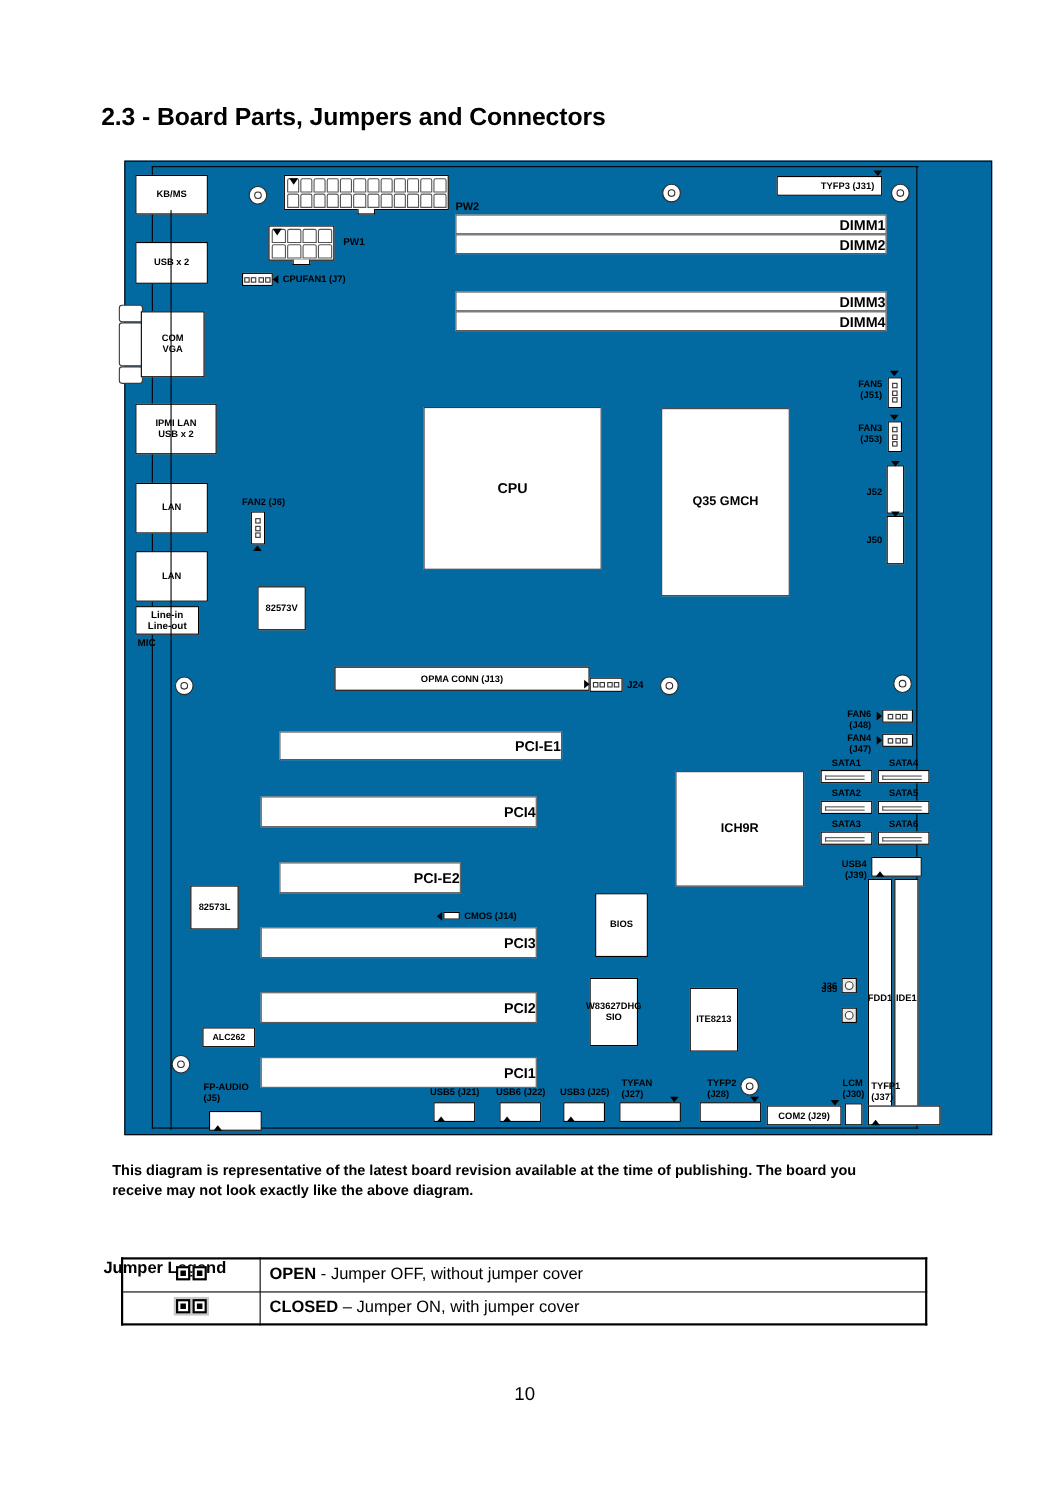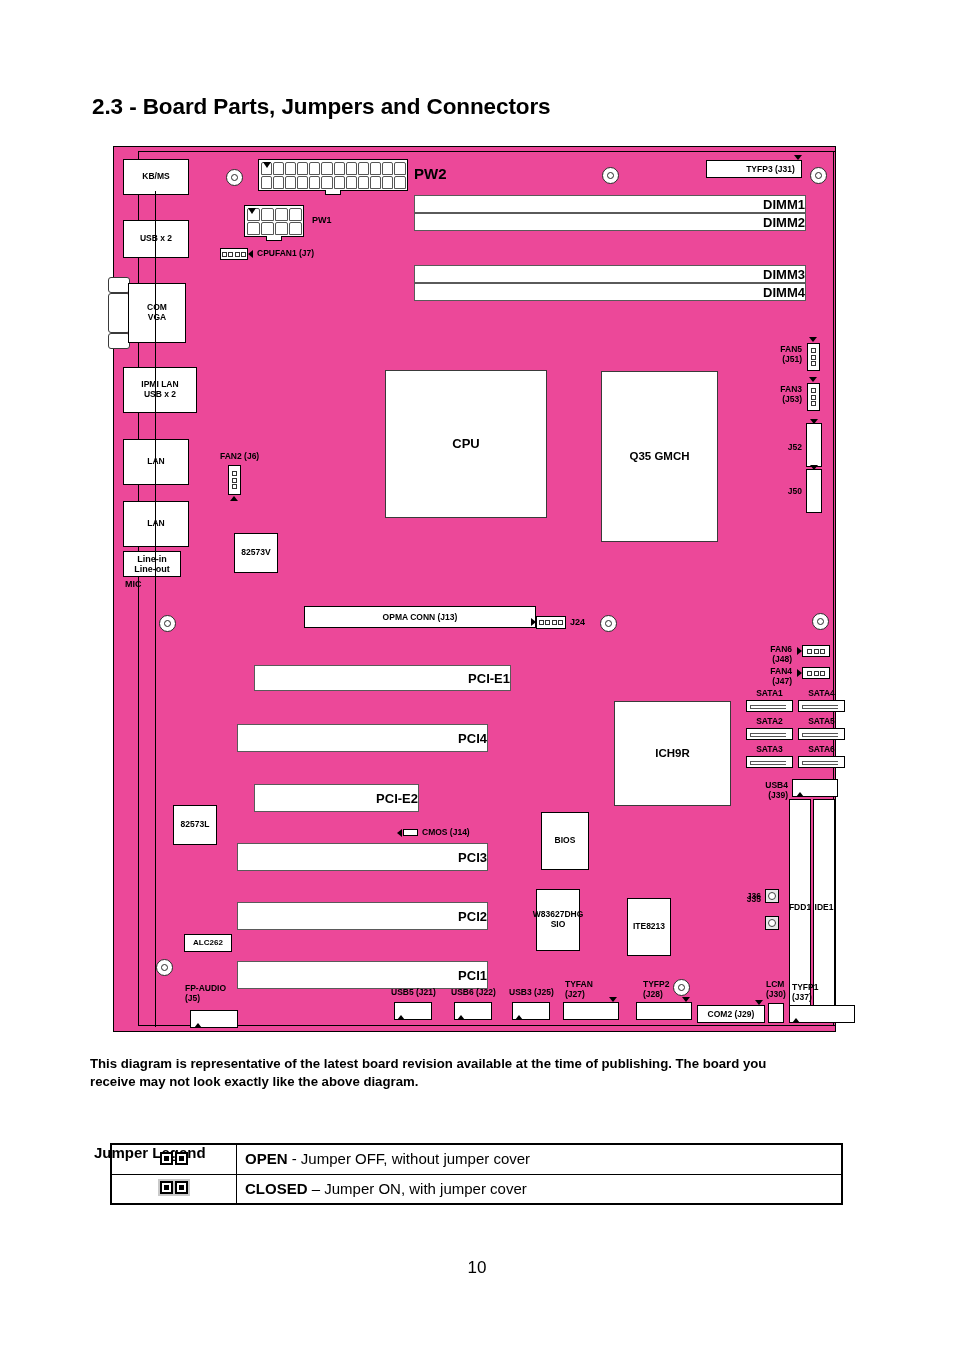--- a/index.html
+++ b/index.html
@@ -26,25 +26,25 @@
     font-weight: bold;
     letter-spacing: -0.1px;
     white-space: nowrap;
   }
 
   
   #board-diagram {
     position: absolute;
     left: 113px;
     top: 146px;
-    width: 723px;
+    width: 789px;
     height: 886px;
     border: 1.5px solid #000;
     box-sizing: border-box;
-    background: #ec4899;
+    background: #0369a1;
   }
   
   .board-edge {
     position: absolute;
     background: #000;
   }
 
   
   .part {
     position: absolute;
@@ -273,21 +273,21 @@
     position: absolute;
     border: 1.3px solid #3a3a3a;
     background: #fff;
     box-sizing: border-box;
     border-radius: 3px;
   }
 
   
   #board-note {
     position: absolute;
-    left: 90px;
+    left: 102px;
     top: 1055px;
     width: 700px;
     font-size: 13.2px;
     font-weight: bold;
     line-height: 1.35;
   }
 
   
   #jumper-legend-title {
     position: absolute;
@@ -441,21 +441,21 @@
         <div class="pwr-pin"></div>
         <div class="pwr-pin"></div>
         <div class="pwr-pin"></div>
       <div class="pwr-pin"></div>
         <div class="pwr-pin"></div>
         <div class="pwr-pin"></div>
         <div class="pwr-pin"></div>
     </div>
     <div class="pwr-latch"></div>
   </div>
-  <div class="lbl" style="left:300px;top:18px;font-size:15px;text-align:center;">PW2</div>
+  <div class="lbl" style="left:300px;top:36px;font-size:10px;text-align:center;">PW2</div>
 
   <div class="pwr" style="left:130px;top:58px;width:60px;height:32px;">
     <div class="pin1-tri" style="left:3px;top:2px;"></div>
     <div class="pwr-row">
       <div class="pwr-pin"></div>
         <div class="pwr-pin"></div>
         <div class="pwr-pin"></div>
         <div class="pwr-pin"></div>
     </div>
     <div class="pwr-row">

